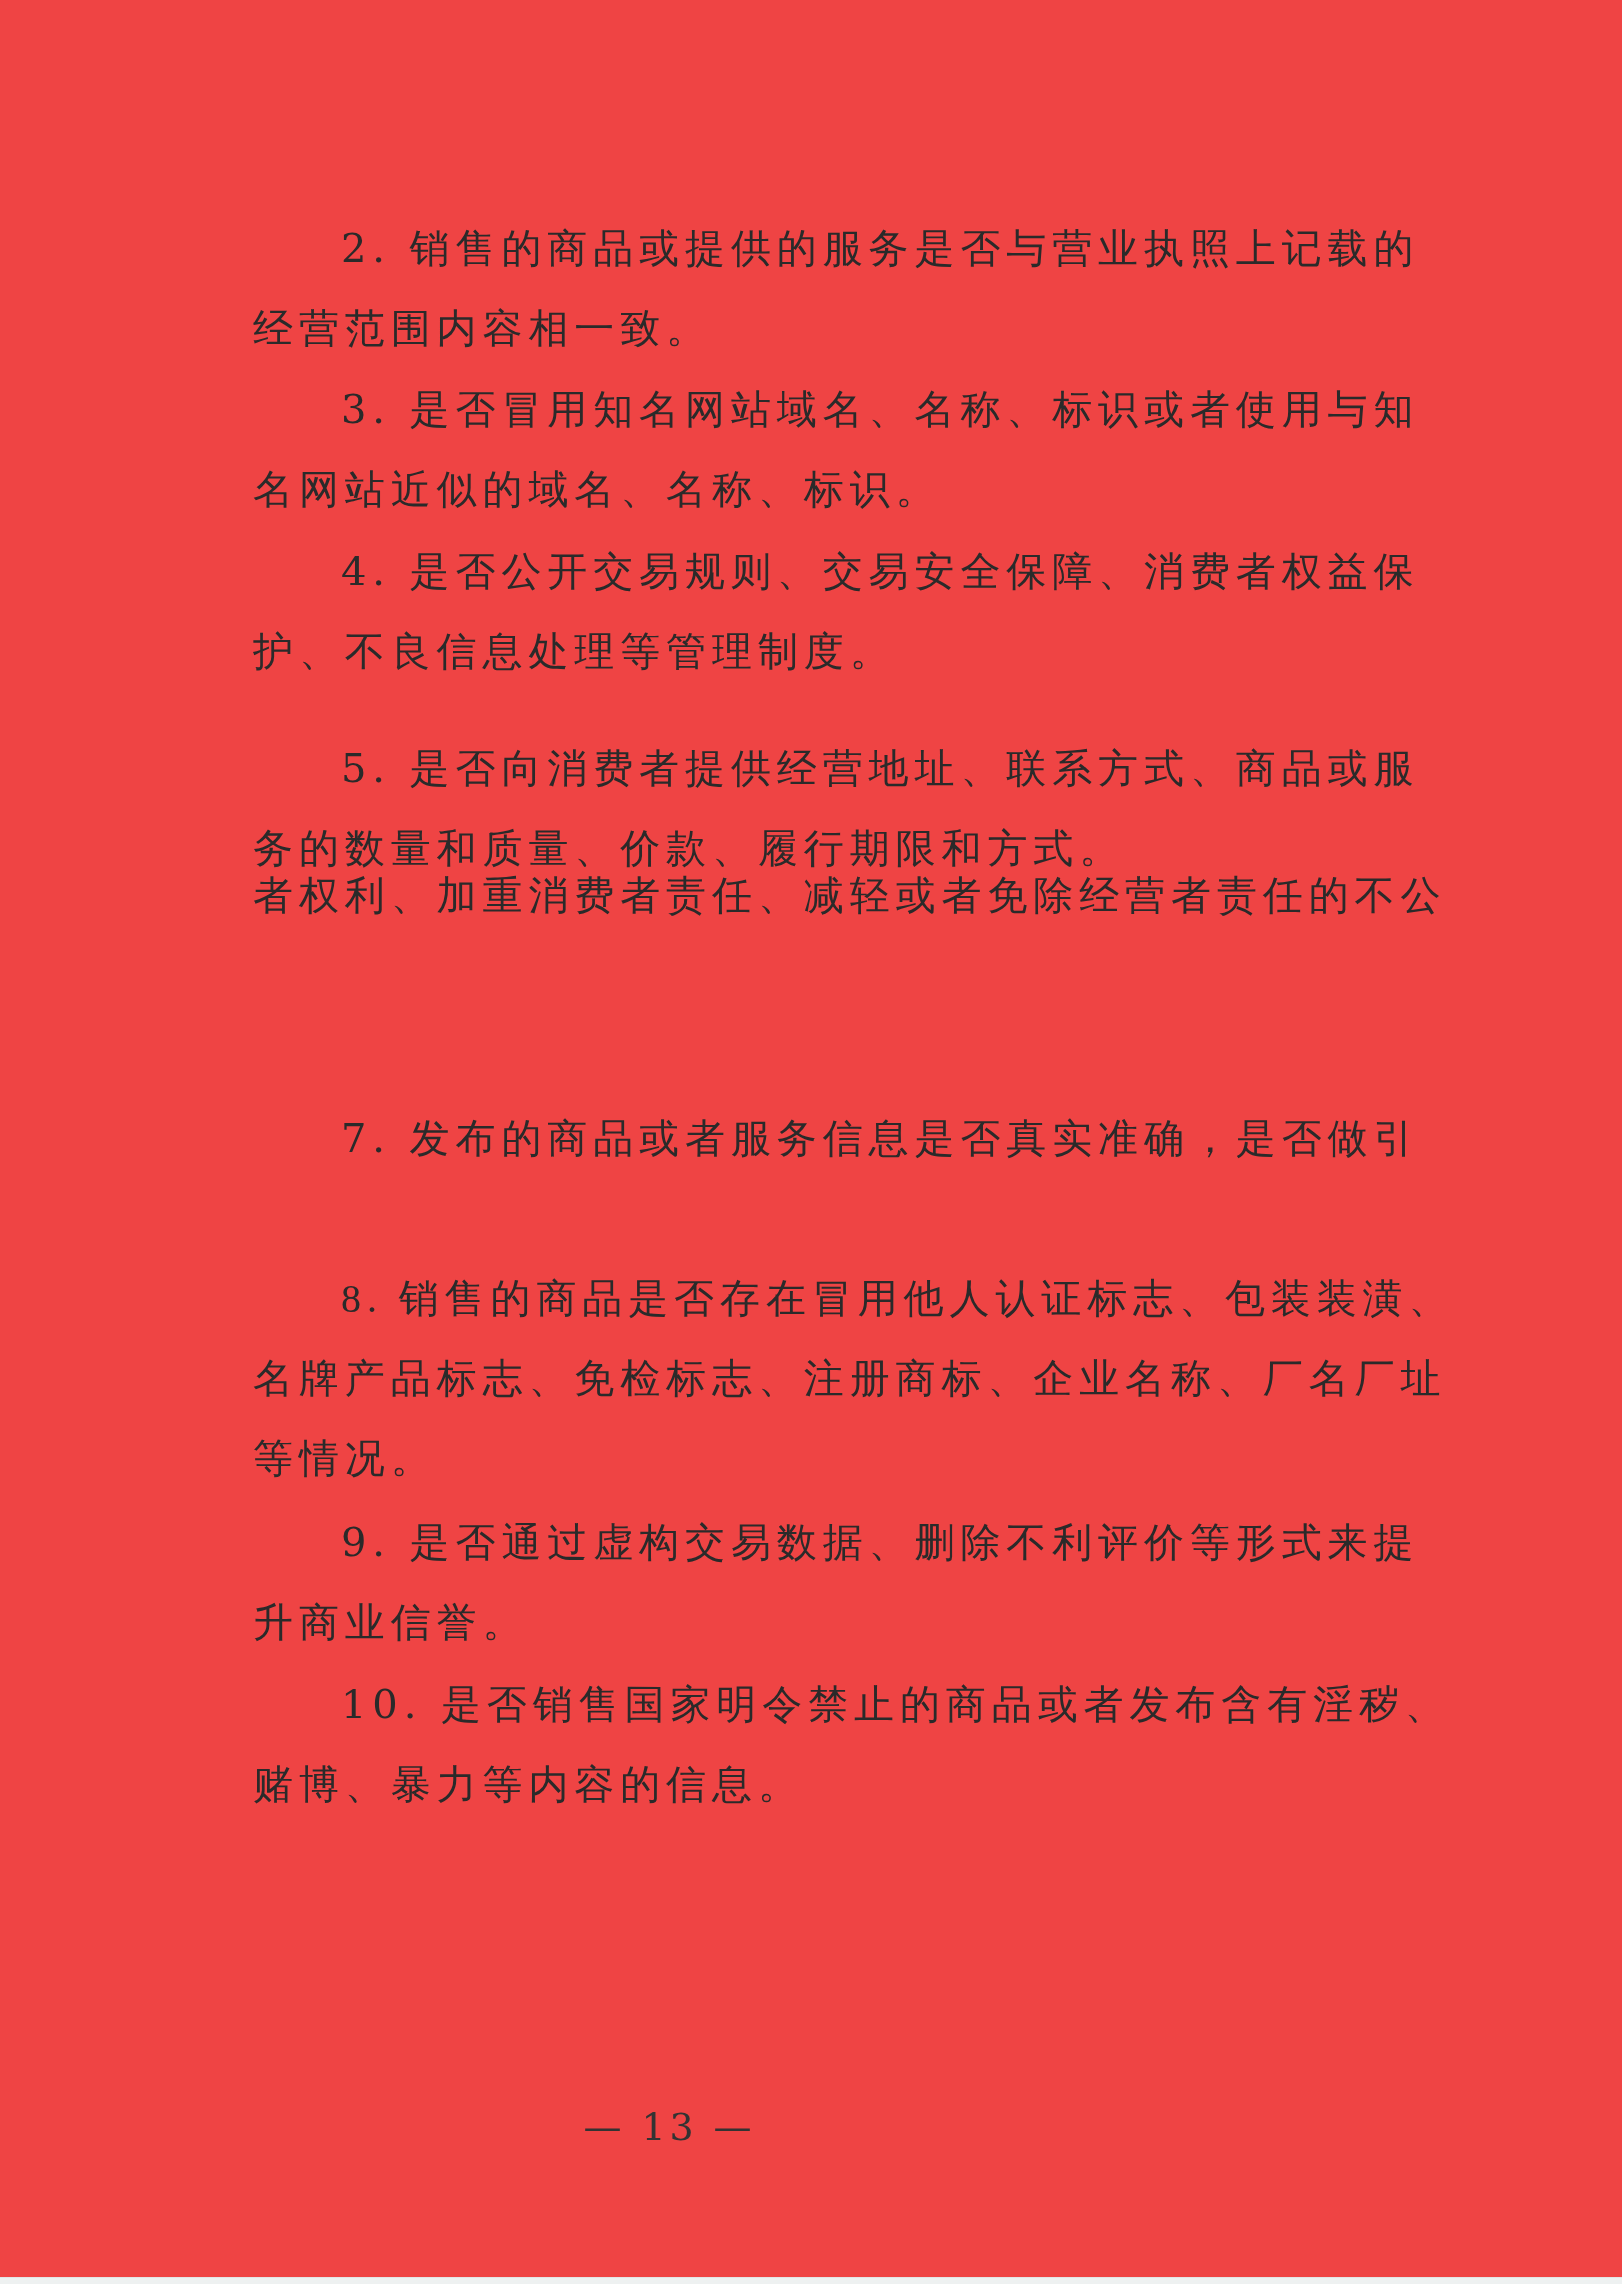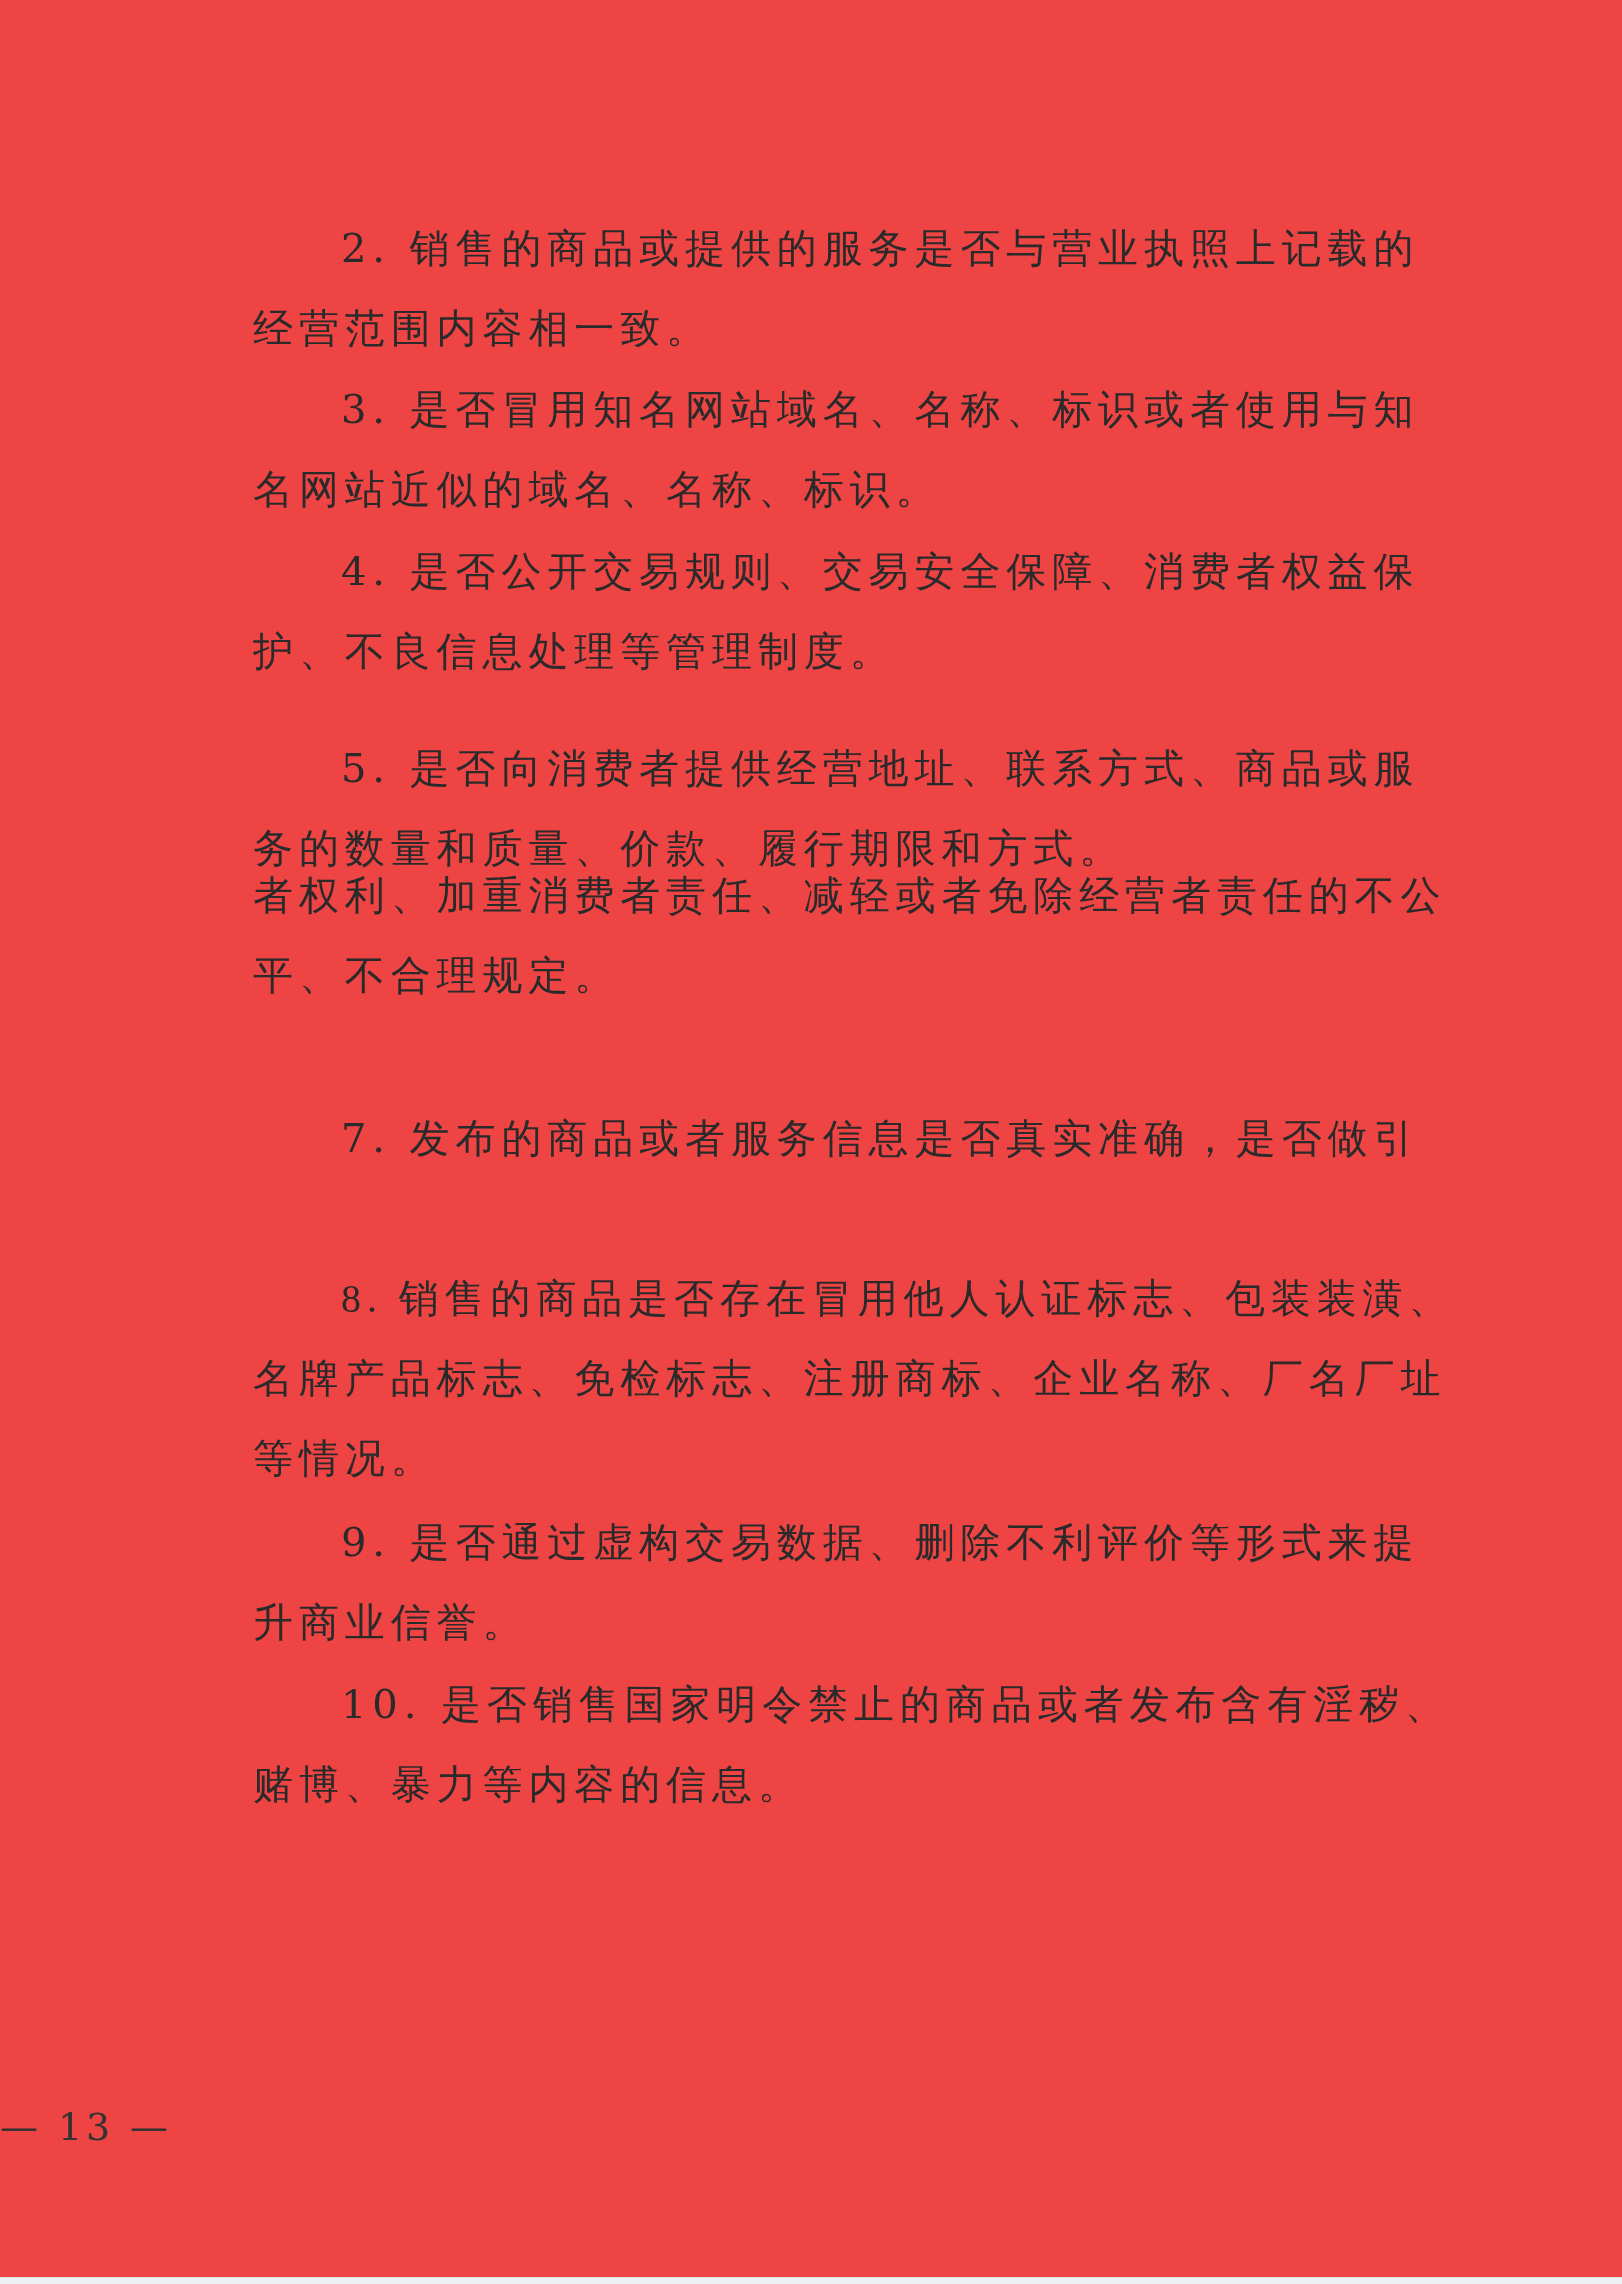--- a/index.html
+++ b/index.html
@@ -4,21 +4,21 @@
 <style>
   html, body { margin:0; padding:0; }
   body {
     width:1623px; height:2284px; background:#ffffff; position:relative; overflow:hidden;
     font-family:"DejaVu Serif","Liberation Serif",serif; color:#2a2a2a;
   }
   .page { position:absolute; left:0; top:0; width:1623px; height:2277px; background:#ef4444; }
   .para { position:absolute; left:253px; width:1122px; font-size:40px; letter-spacing:5.9px; line-height:80px; }
   .para .first { display:block; text-indent:88px; white-space:nowrap; }
   .para .cont { display:block; white-space:nowrap; }
-  .pagenum { position:absolute; top:2105px; left:0; width:1339px; font-size:38px; letter-spacing:3.9px; color:#333; }
+  .pagenum { position:absolute; top:2105px; left:0; width:1339px; text-align:center; font-size:38px; letter-spacing:3.9px; color:#333; }
   .bottom-edge { position:absolute; left:0; top:2277px; width:1623px; height:6.5px; background:#eef1f1; border-top:1.3px solid #e2e6e6; }
 </style>
 </head>
 <body>
 
 <div class="page">
 
   <div class="para" style="top:208px;">
     <span class="first">2. 销售的商品或提供的服务是否与营业执照上记载的</span>
     <span class="cont">经营范围内容相一致。</span>
@@ -34,21 +34,20 @@
     <span class="cont">护、不良信息处理等管理制度。</span>
   </div>
 
   <div class="para" style="top:728px;">
     <span class="first">5. 是否向消费者提供经营地址、联系方式、商品或服</span>
     <span class="cont">务的数量和质量、价款、履行期限和方式。</span>
   </div>
 
   <div class="para" style="top:855px;">
     <span class="cont">者权利、加重消费者责任、减轻或者免除经营者责任的不公</span>
-    <span class="cont">平、不合理规定。</span>
   </div>
 
   <div class="para" style="top:1098px;">
     <span class="first">7. 发布的商品或者服务信息是否真实准确，是否做引</span>
   </div>
 
   <div class="para" style="top:1259px;font-family:Liberation Serif, serif;">
     <span class="first">8. 销售的商品是否存在冒用他人认证标志、包装装潢、</span>
     <span class="cont">名牌产品标志、免检标志、注册商标、企业名称、厂名厂址</span>
     <span class="cont">等情况。</span>

